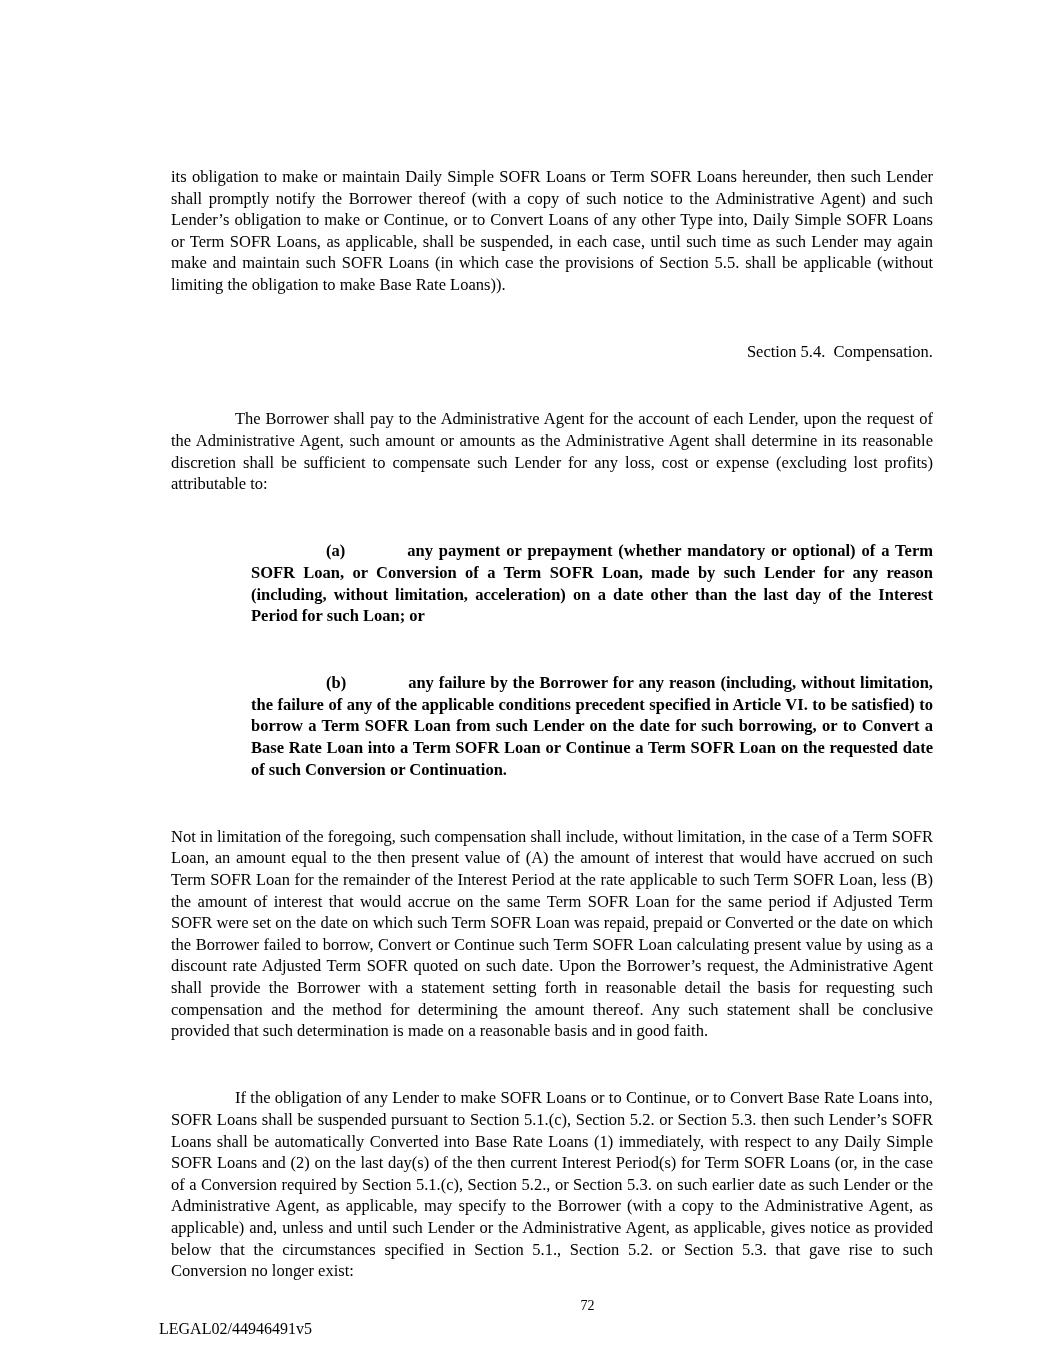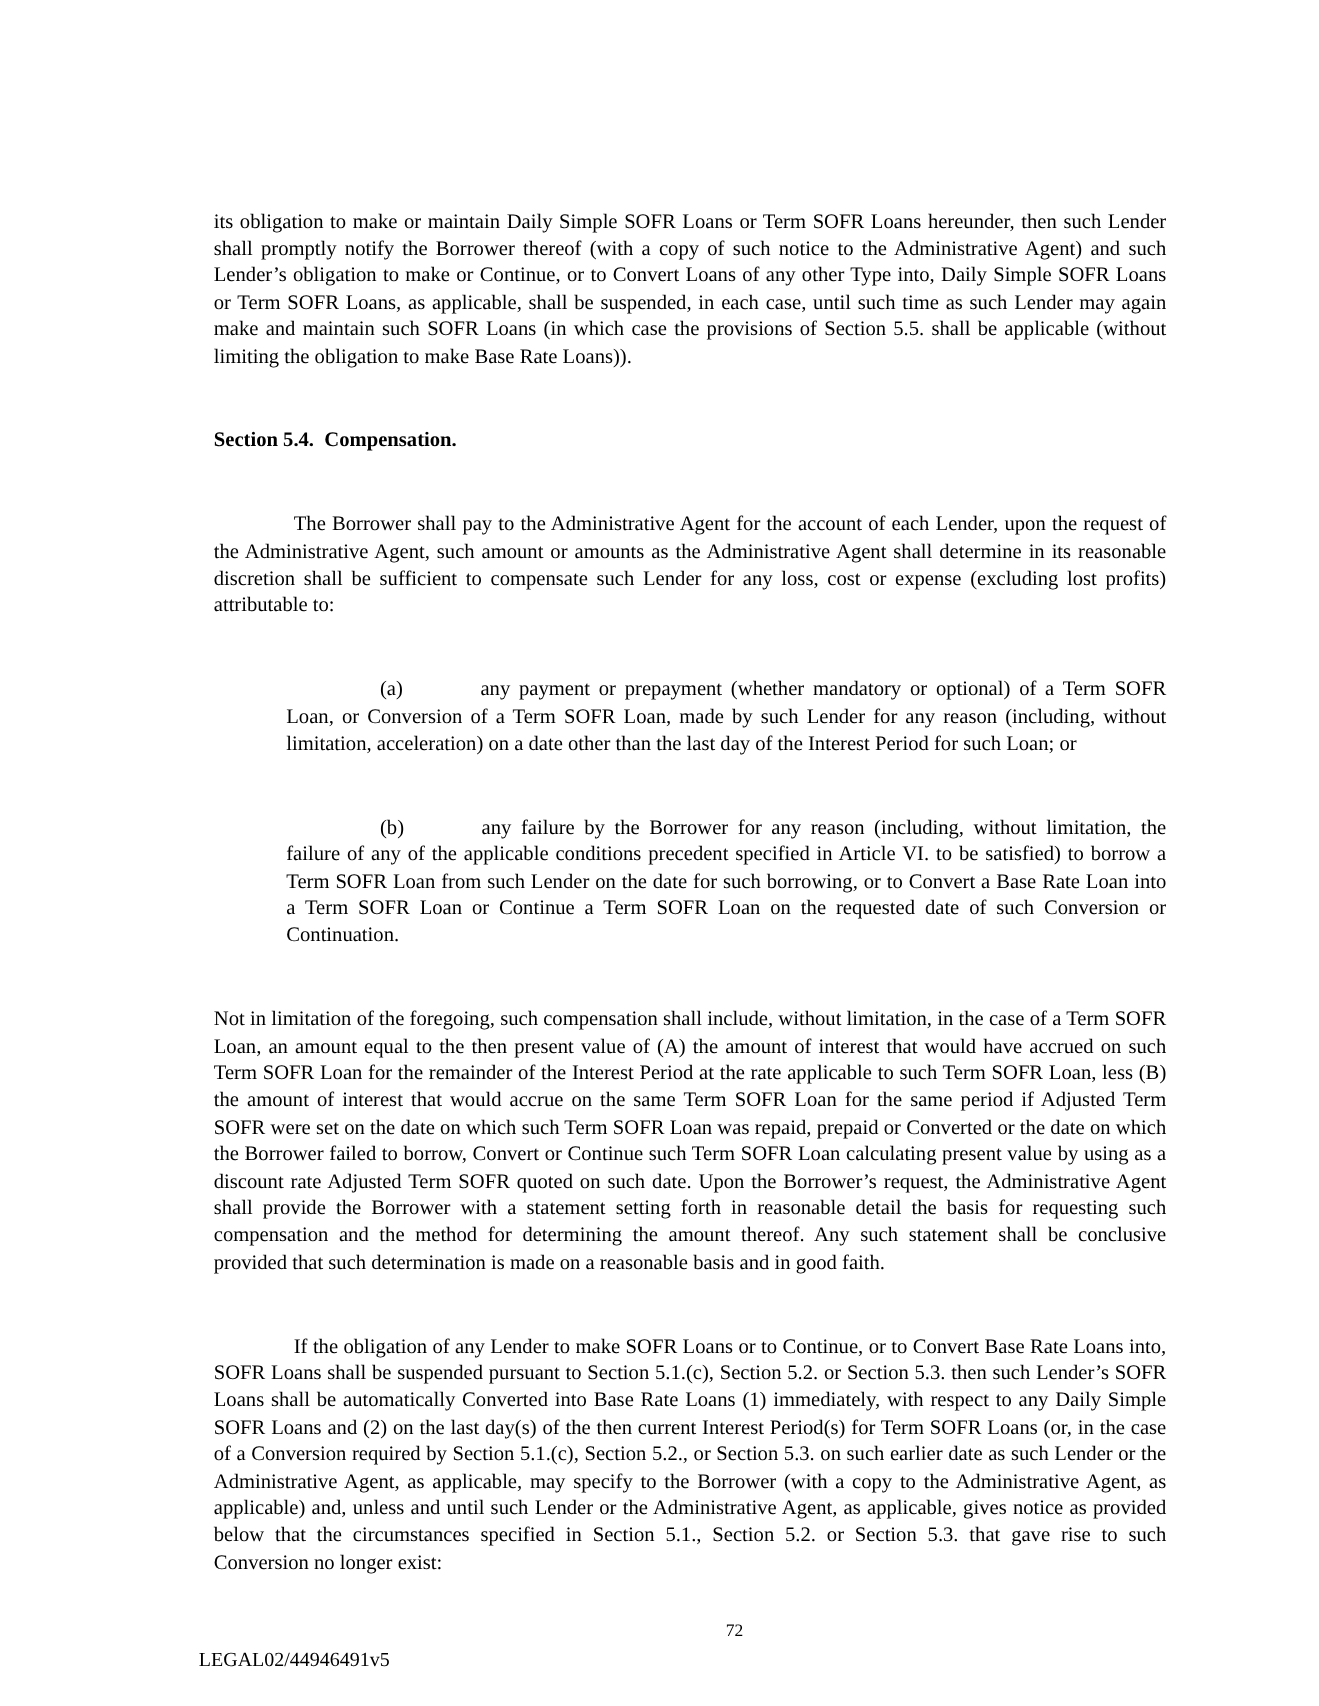--- a/index.html
+++ b/index.html
@@ -19,28 +19,29 @@
     top: 118px;
     width: 810px;
   }
   .para, .subpara, .heading {
     font-size: 16.5px;
     line-height: 21.6px;
     margin-bottom: 21.6px;
   }
   .para, .subpara { text-align: justify; }
   .heading {
-    font-weight: bold;
+    font-weight: normal;
     white-space: pre-wrap;
-    text-align: left;
+    text-align: right;
   }
   .indent-first { text-indent: 64px; }
   .subpara {
-    margin-left: 58px;
+    margin-left: 80px;
     text-indent: 63px;
+    font-weight: bold;
   }
   .subpara-label { margin-right: 38px; }
   .footer-page-number {
     position: absolute;
     top: 1262px;
     left: 0;
     width: 1055px;
     text-align: center;
     font-size: 14px;
     margin-left: 36px;

